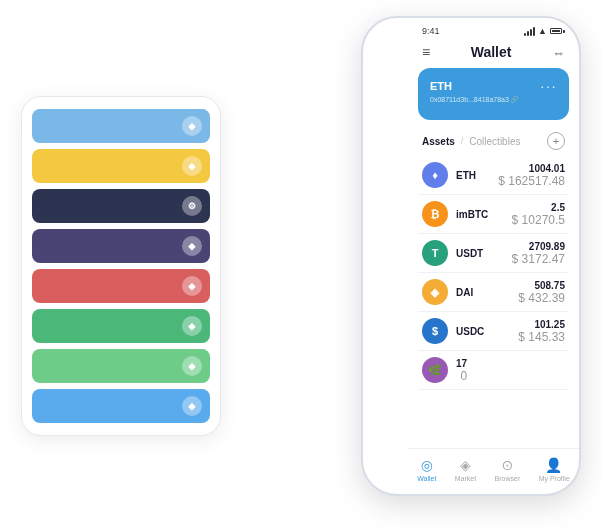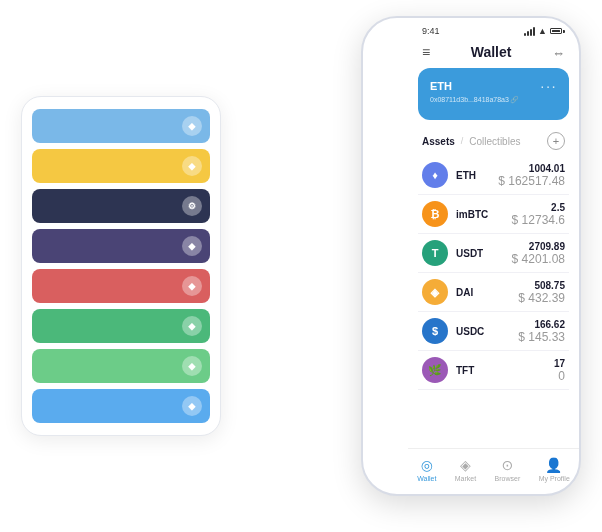--- a/index.html
+++ b/index.html
@@ -432,58 +432,55 @@
             <div class="asset-usd">$ 162517.48</div>
           </div>
         </div>
         <div class="asset-row">
           <div class="asset-icon" style="background: rgb(247, 147, 26); color: white; font-size: 11px; font-weight: bold;">₿</div>
           <div class="asset-info">
             <div class="asset-name">imBTC</div>
           </div>
           <div class="asset-values">
             <div class="asset-amount">2.5</div>
-            <div class="asset-usd">$ 12734.6</div>
+            <div class="asset-usd">$ 10270.5</div>
           </div>
         </div>
         <div class="asset-row">
           <div class="asset-icon" style="background: rgb(38, 161, 123); color: white; font-size: 11px; font-weight: bold;">T</div>
           <div class="asset-info">
             <div class="asset-name">USDT</div>
           </div>
           <div class="asset-values">
             <div class="asset-amount">2709.89</div>
-            <div class="asset-usd">$ 4201.08</div>
+            <div class="asset-usd">$ 3172.47</div>
           </div>
         </div>
         <div class="asset-row">
           <div class="asset-icon" style="background: rgb(245, 172, 55); color: white; font-size: 11px; font-weight: bold;">◈</div>
           <div class="asset-info">
             <div class="asset-name">DAI</div>
           </div>
           <div class="asset-values">
             <div class="asset-amount">508.75</div>
             <div class="asset-usd">$ 432.39</div>
           </div>
         </div>
         <div class="asset-row">
           <div class="asset-icon" style="background: rgb(39, 117, 202); color: white; font-size: 11px; font-weight: bold;">$</div>
           <div class="asset-info">
             <div class="asset-name">USDC</div>
           </div>
           <div class="asset-values">
-            <div class="asset-amount">166.62</div>
+            <div class="asset-amount">101.25</div>
             <div class="asset-usd">$ 145.33</div>
           </div>
         </div>
         <div class="asset-row">
           <div class="asset-icon" style="background: rgb(155, 89, 182); color: white; font-size: 11px; font-weight: bold;">🌿</div>
-          <div class="asset-info">
-            <div class="asset-name">TFT</div>
-          </div>
           <div class="asset-values">
             <div class="asset-amount">17</div>
             <div class="asset-usd">0</div>
           </div>
         </div>
       </div>
 
     <div class="bottom-nav" id="bottom-nav-container">
     <div class="nav-item">
           <span class="nav-icon active">◎</span>

